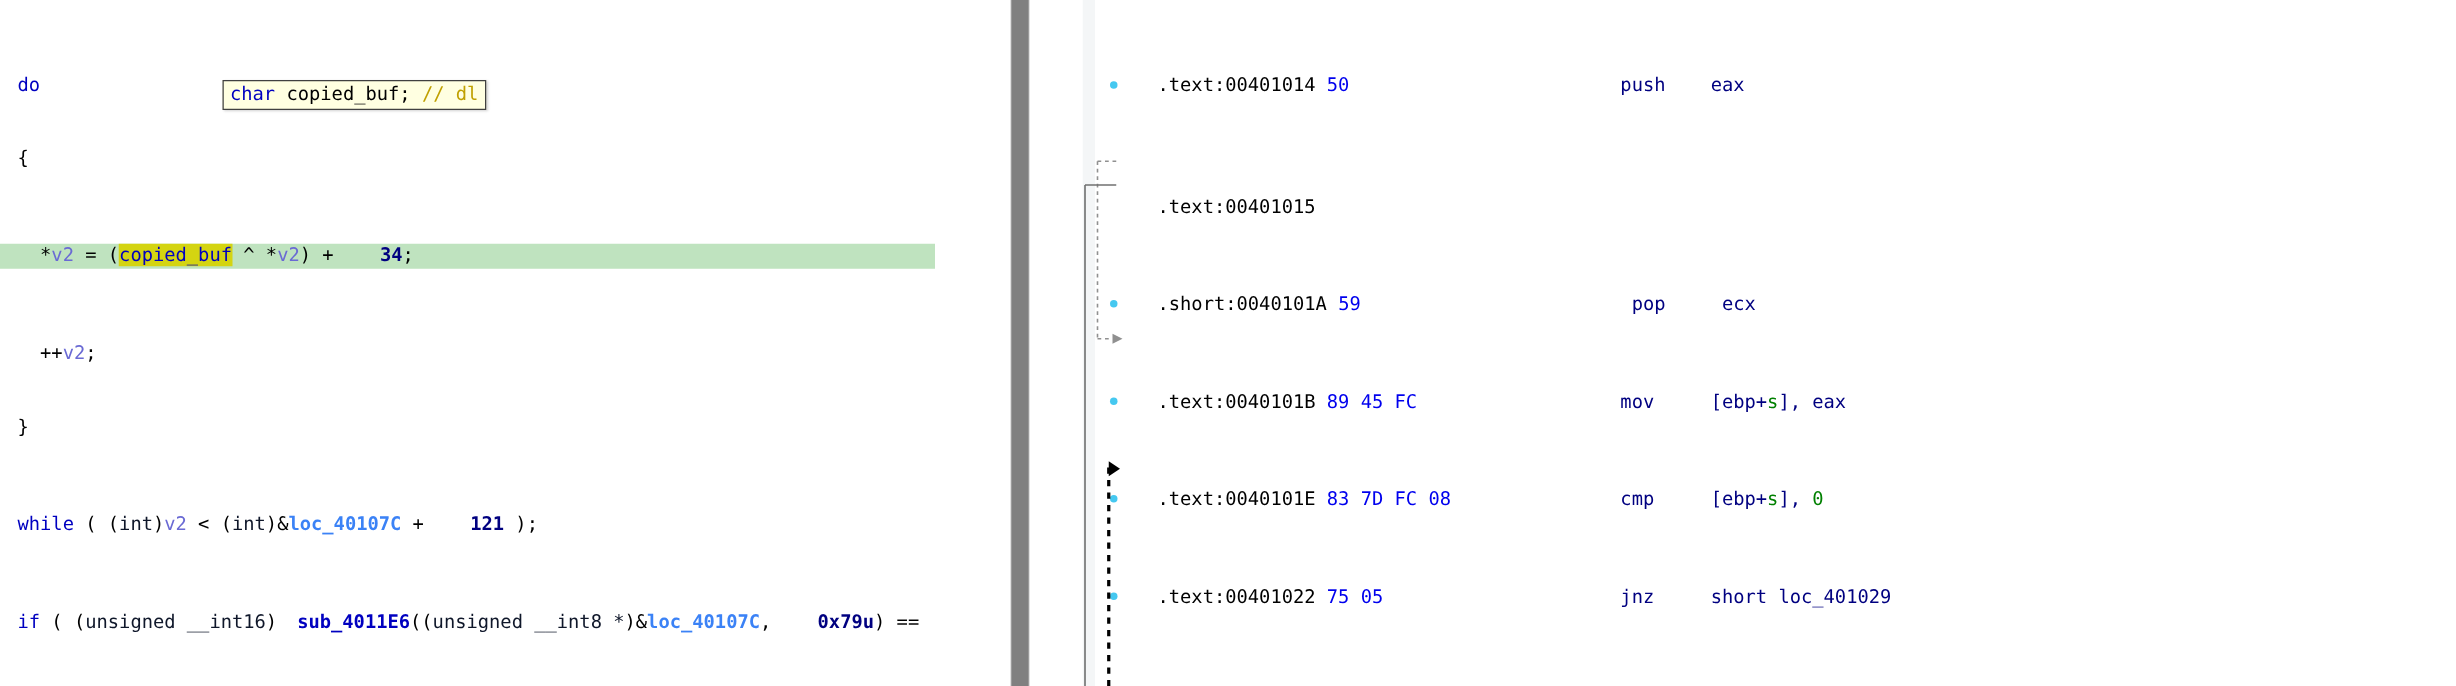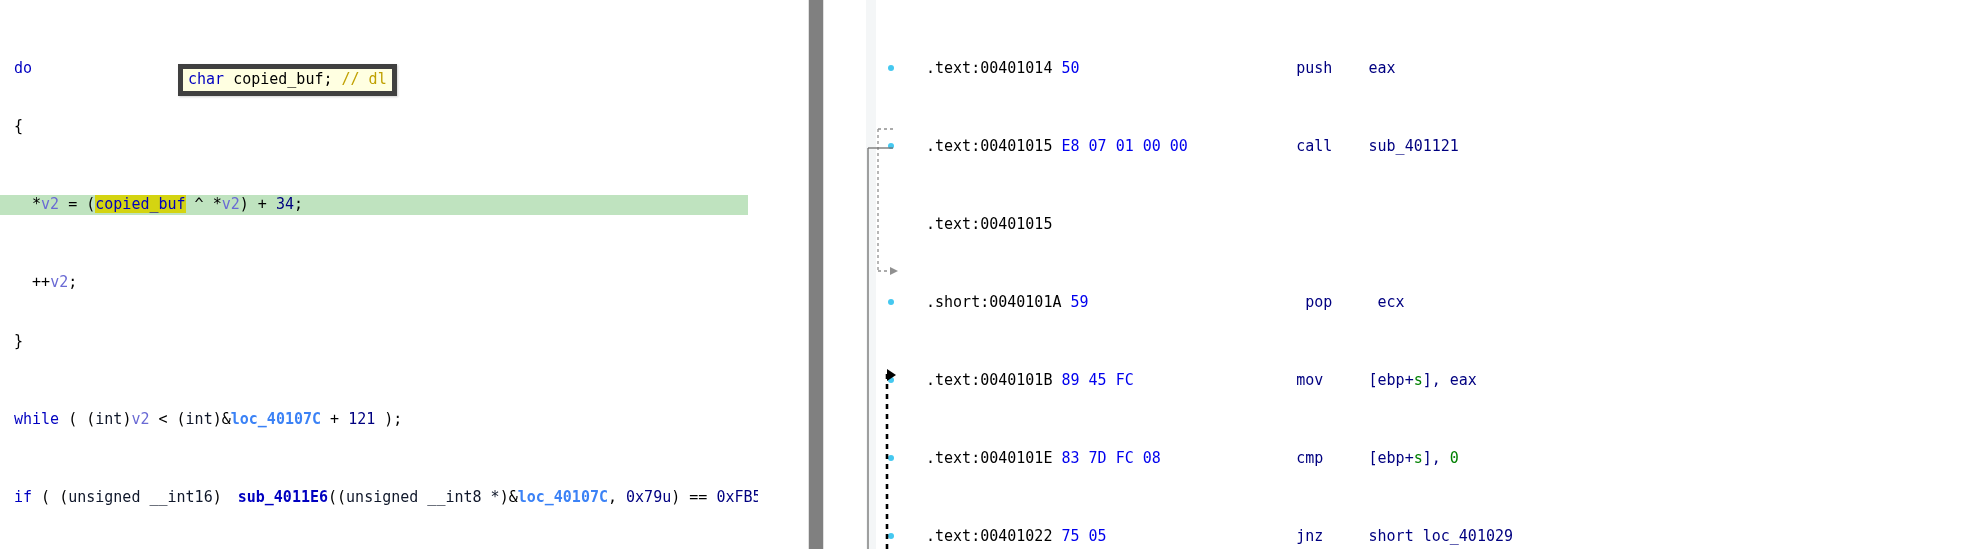--- a/index.html
+++ b/index.html
@@ -23,34 +23,34 @@
     font-size:15px;line-height:19.5px;
     white-space:pre;
   }
   .ln{height:19.5px;padding-left:14px;box-sizing:border-box;white-space:pre;}
   .ln.hl-green{background:#bfe3bf;width:748px;}
 
   
   .kw      {color:#0000c0;}            
   .plain   {color:#000000;}
   .punct   {color:#000000;}
-  .num     {color:#000080;font-weight:normal;}
+  .num     {color:#000080;font-weight:bold;margin-left:28px;}
   .locvar  {color:#6a6ad4;}            
   .type    {color:#0f172a;}            
   .func    {color:#0000c0;font-weight:bold;margin-left:16px;}
   .gaddr   {color:#3b82f6;font-weight:bold;}
   .cmt     {color:#c0a000;}
   .hl-yellow{background:#d4d411;color:#0000c0;}
 
   
   .tooltip{
     position:absolute;
     left:178px;top:64px;
     background:#ffffe1;
-    border:5px solid #404040;
+    border:1px solid #404040;
     padding:1px 5px 2px 5px;
     font-size:15px;line-height:19px;
     white-space:pre;
     box-shadow:1px 1px 2px rgba(0,0,0,.18);
     z-index:30;
   }
 
   
   .pane-gap{flex:0 0 36px;position:relative;background:#ffffff;height:549px;}
   .vscroll-outer{
@@ -169,21 +169,20 @@
       <path d="M 2 148 L 2 549" stroke="#707070" stroke-width="1.3" fill="none"></path>
 
       <path d="M 21 374 L 21 549" stroke="#000000" stroke-width="2.6" fill="none" stroke-dasharray="5,5"></path>
       <polygon points="21,369 30,375 21,381" fill="#000000"></polygon>
     </svg>
 
     <div class="dlines">
 
       <div class="dl"><span class="dot"></span><span class="dtext"><span class="seg">.text:00401014 </span><span class="bytes">50</span><span class="seg">                        </span><span class="mn">push</span><span class="seg">    </span><span class="op">eax</span></span></div>
 
-      <div class="dl"><span class="dot"></span><span class="dtext"><span class="seg">.text:00401015 </span><span class="bytes">E8 07 01 00 00</span><span class="seg">            </span><span class="mn">call</span><span class="seg">    </span><span class="lbl">sub_401121</span></span></div>
 
       <div class="dl"><span class="dtext"><span class="seg">.text:00401015</span></span></div>
 
       <div class="dl"><span class="dot"></span><span class="dtext"><span class="seg">.short:0040101A </span><span class="bytes">59</span><span class="seg">                        </span><span class="mn">pop</span><span class="seg">     </span><span class="op">ecx</span></span></div>
 
       <div class="dl"><span class="dot"></span><span class="dtext"><span class="seg">.text:0040101B </span><span class="bytes">89 45 FC</span><span class="seg">                  </span><span class="mn">mov</span><span class="seg">     </span><span class="op">[ebp+</span><span class="opgreen">s</span><span class="op">], eax</span></span></div>
 
       <div class="dl"><span class="dot"></span><span class="dtext"><span class="seg">.text:0040101E </span><span class="bytes">83 7D FC 08</span><span class="seg">               </span><span class="mn">cmp</span><span class="seg">     </span><span class="op">[ebp+</span><span class="opgreen">s</span><span class="op">], </span><span class="opgreen">0</span></span></div>
 
       <div class="dl"><span class="dot"></span><span class="dtext"><span class="seg">.text:00401022 </span><span class="bytes">75 05</span><span class="seg">                     </span><span class="mn">jnz</span><span class="seg">     </span><span class="op">short </span><span class="lbl">loc_401029</span></span></div>

